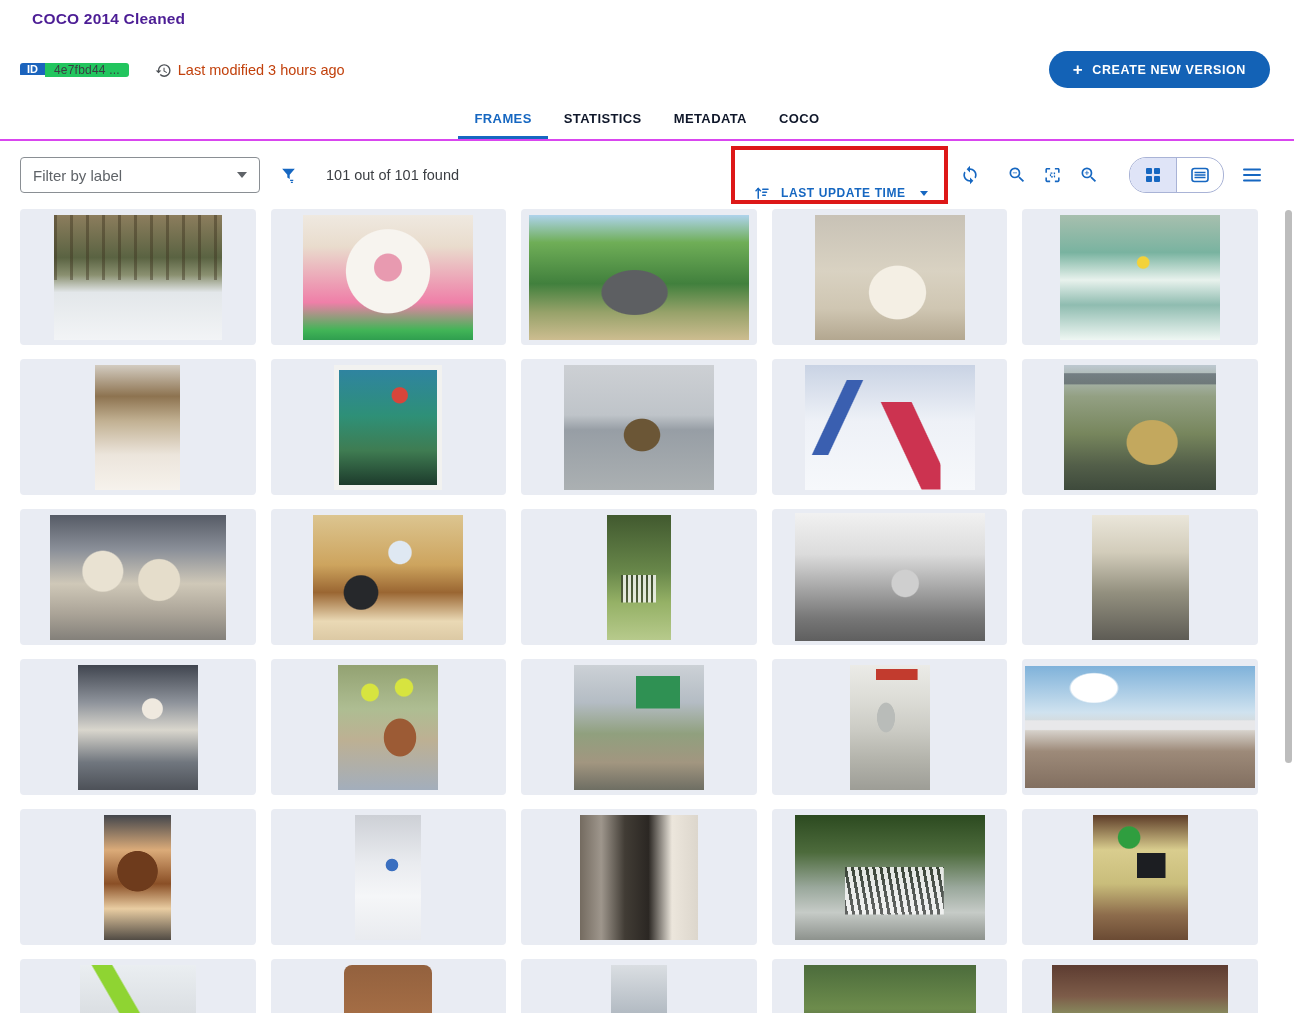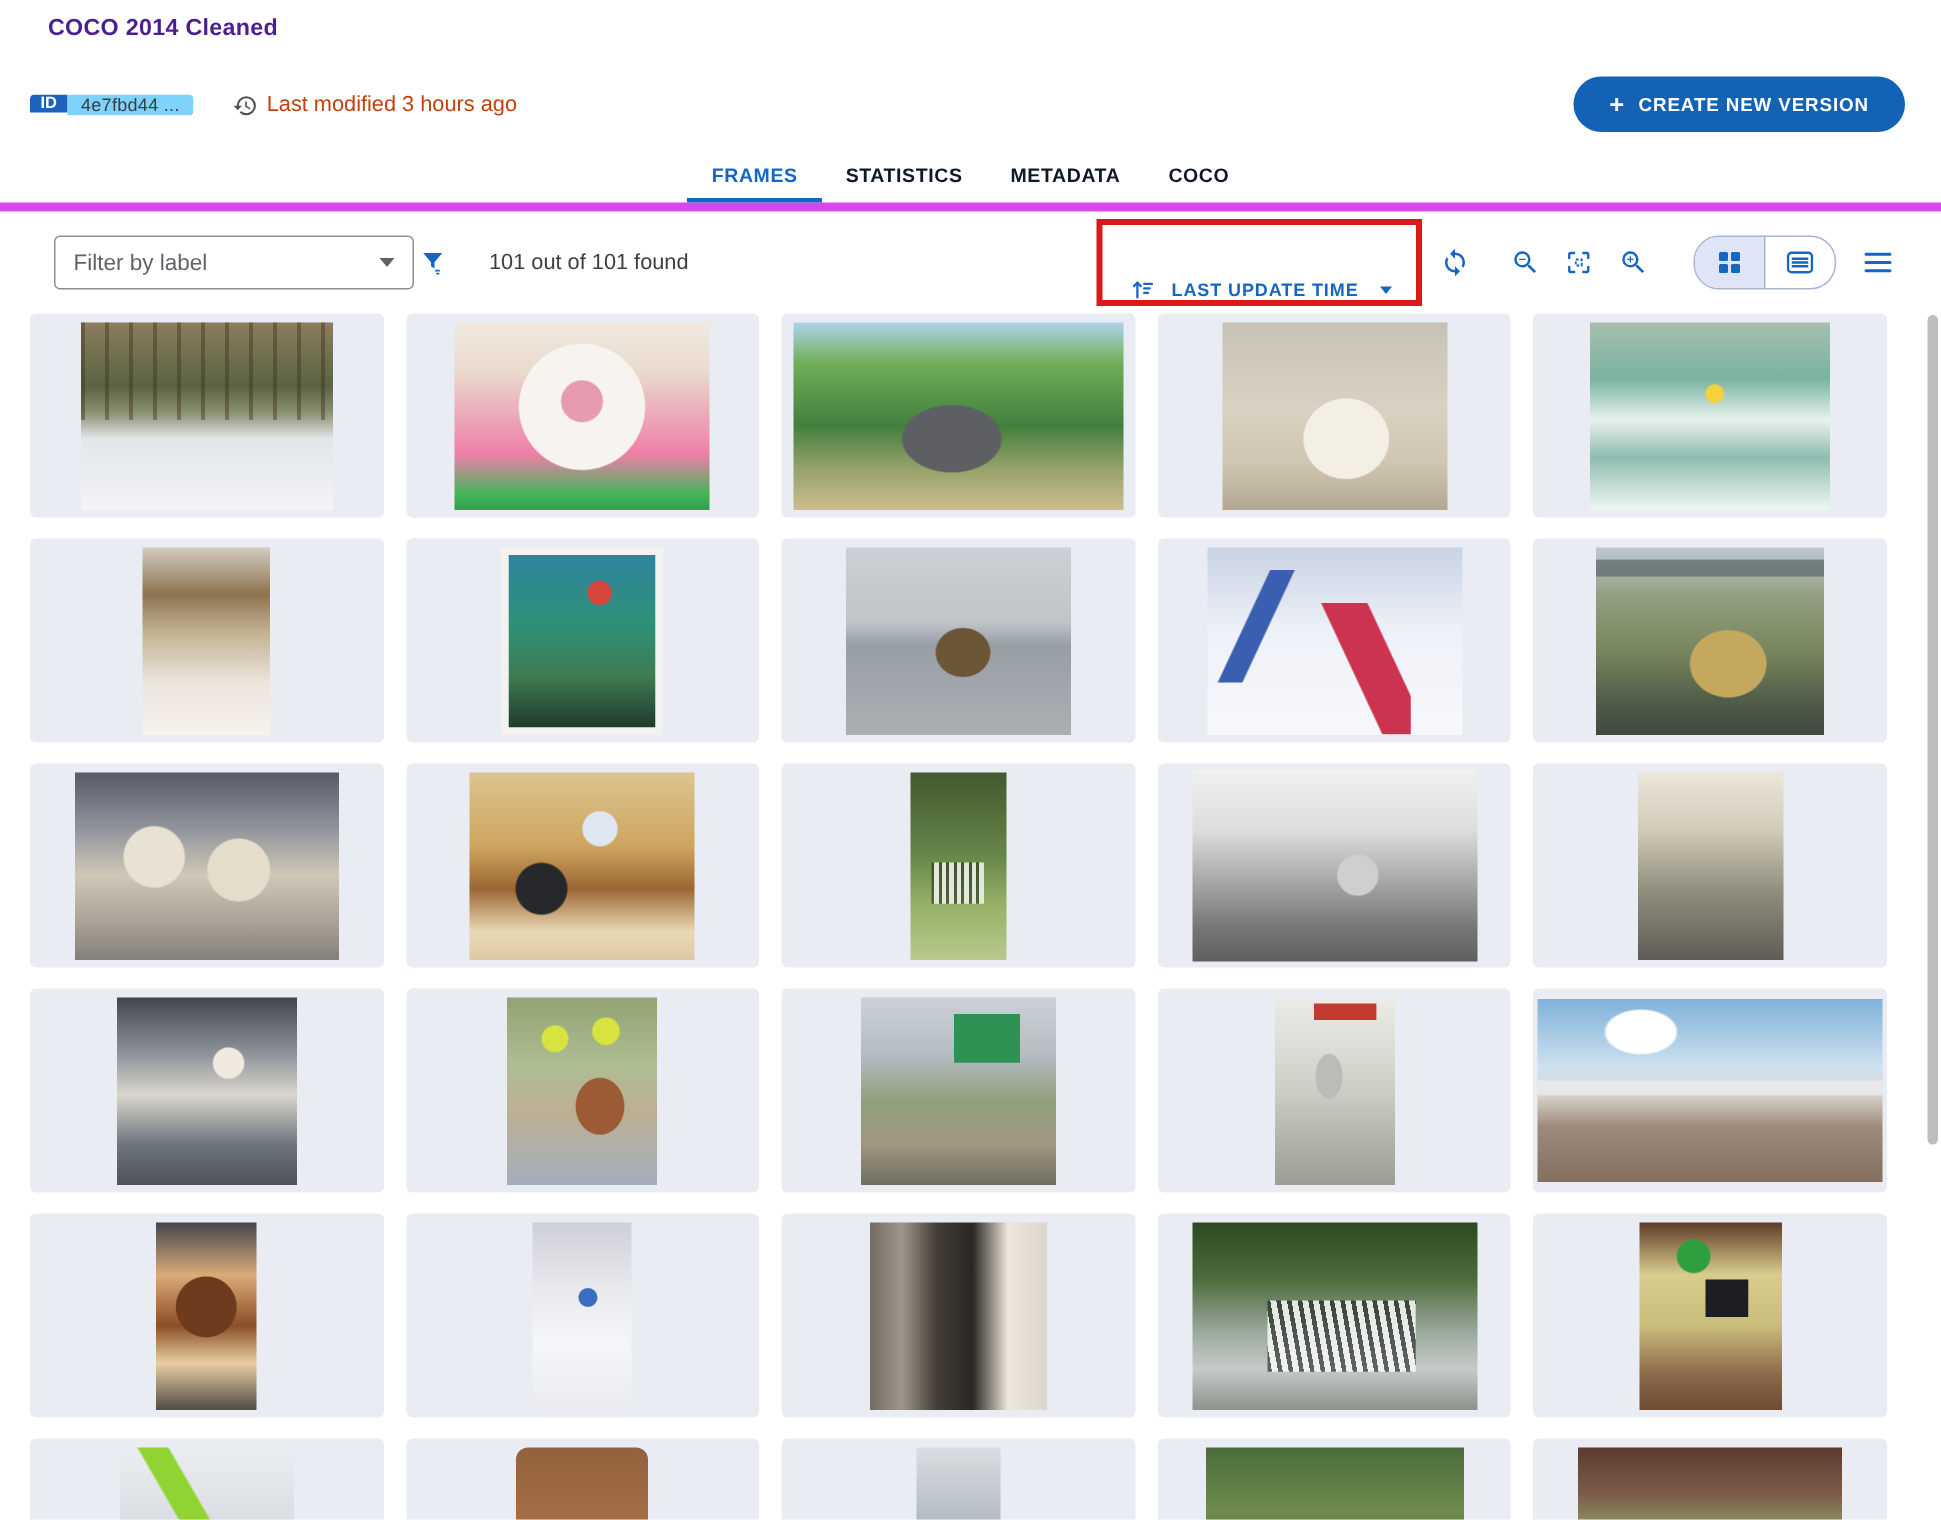--- a/index.html
+++ b/index.html
@@ -3,37 +3,37 @@
 <meta charset="utf-8">
 <style>
   html,body{margin:0;padding:0;width:1294px;height:1013px;overflow:hidden;background:#fff;
     font-family:"Liberation Sans", sans-serif; position:relative;}
   .abs{position:absolute;}
   
   .page-title{left:32px;top:10px;font-size:15.5px;font-weight:bold;color:#4c1d95;letter-spacing:.2px;}
   .id-row{left:20px;top:59px;display:flex;align-items:center;height:22px;}
   .id-chip{display:flex;align-items:flex-start;font-size:12px;border-radius:3px;overflow:hidden;cursor:pointer;}
   .id-chip .tag{background:#1b63bc;color:#fff;font-weight:bold;font-size:11px;display:flex;align-items:center;padding:0 7px;}
-  .id-chip .val{background:#7dd3fc;color:#3a3d42;display:flex;align-items:center;padding:0 9px;letter-spacing:.2px;}
+  .id-chip .val{background:#22c55e;color:#3a3d42;display:flex;align-items:center;padding:0 9px;letter-spacing:.2px;}
   .modified{display:flex;align-items:center;margin-left:26px;color:#c2410c;font-size:14.5px;gap:6px;}
   .btn-create{right:24px;top:51px;height:37px;background:#1362b6;border-radius:18.5px;color:#fff;
     display:flex;align-items:center;gap:9px;padding:0 24px;font-size:12.5px;font-weight:bold;
     letter-spacing:.6px;cursor:pointer;border:none;}
   .btn-create .plus{font-size:17px;font-weight:bold;line-height:1;}
   
   .tabs-row{left:0;top:101px;width:100%;height:40px;display:flex;justify-content:center;align-items:stretch;
-    gap:0;border-bottom:6px solid #d946ef;box-sizing:border-box;}
+    gap:0;border-bottom:2px solid #d946ef;box-sizing:border-box;}
   .tab{display:flex;align-items:center;padding:0 16px;font-size:13px;letter-spacing:.4px;color:#0f172a;
     cursor:pointer;border-bottom:3px solid transparent;box-sizing:border-box;font-weight:bold;}
   .tab.active{color:#1667c1;border-bottom-color:#1667c1;}
   
   .toolbar{left:0;top:141px;width:100%;height:68px;}
   .toolbar .vmid{position:absolute;top:50%;transform:translateY(-50%);}
   .filter-box{left:20px;width:240px;height:36px;border:1px solid #8a8f94;border-radius:4px;box-sizing:border-box;
-    display:flex;align-items:center;justify-content:space-between;padding:0 12px;cursor:pointer;background:#fff;margin-left:16px;}
+    display:flex;align-items:center;justify-content:space-between;padding:0 12px;cursor:pointer;background:#fff;}
   .filter-box .ph{color:#5f6368;font-size:15px;}
   .caret{width:0;height:0;border-left:5px solid transparent;border-right:5px solid transparent;border-top:6px solid #5f6368;}
   .icon-btn{cursor:pointer;display:flex;align-items:center;justify-content:center;}
   .count-text{left:326px;color:#3b3e43;font-size:14.5px;}
   .sort-group{left:753px;display:flex;align-items:center;gap:10px;cursor:pointer;margin-top:18px;}
   .sort-label{color:#1667c1;font-weight:bold;font-size:12px;letter-spacing:.6px;}
   .sort-caret{border-top-color:#1667c1;border-left-width:4px;border-right-width:4px;border-top-width:5px;margin-left:4px;}
   .toggle{left:1129px;height:34px;border:1px solid #a9b3d6;border-radius:17px;display:flex;overflow:hidden;background:#fff;}
   .toggle .seg{width:46px;display:flex;align-items:center;justify-content:center;cursor:pointer;}
   .toggle .seg.active{background:#dfe4f7;}

